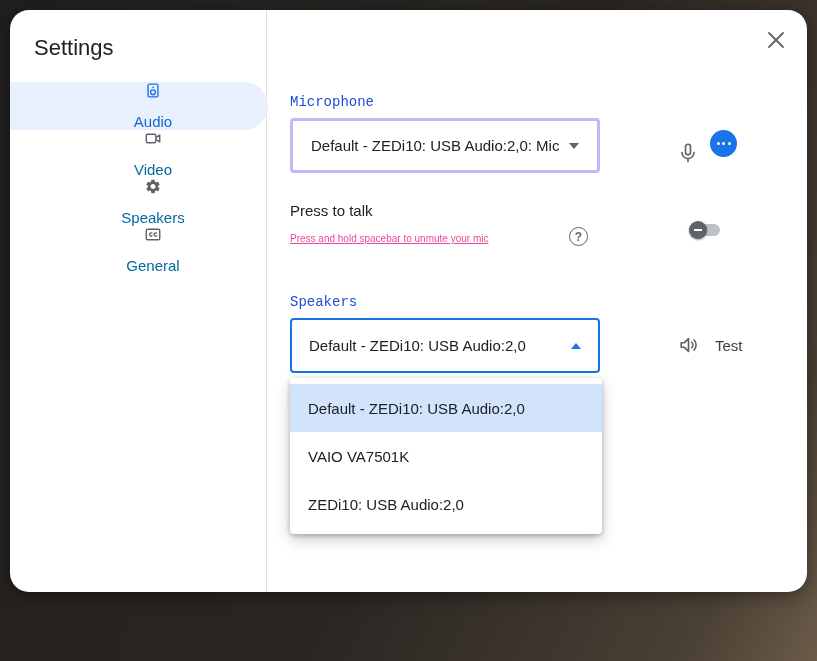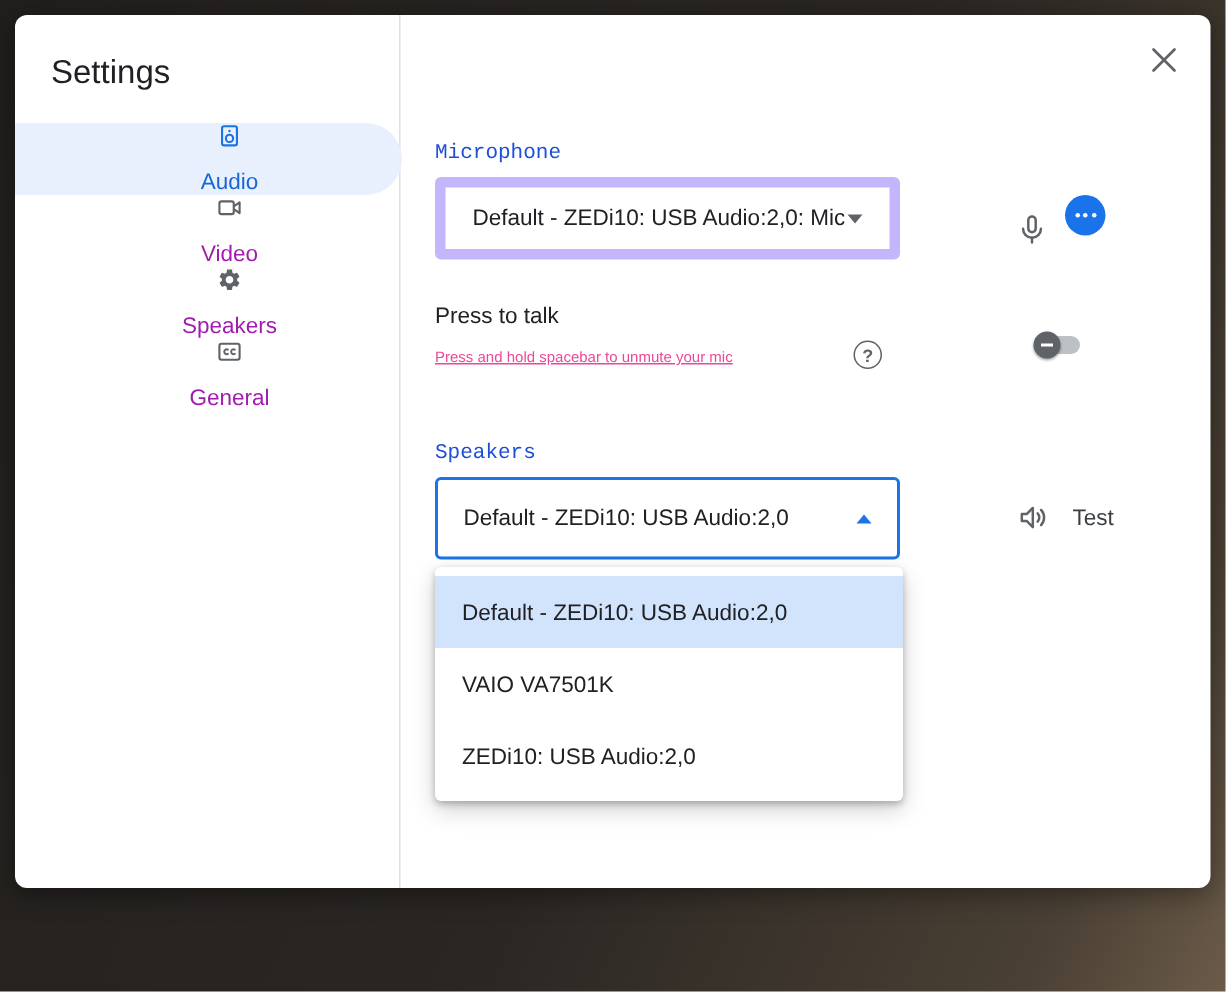--- a/index.html
+++ b/index.html
@@ -4,50 +4,50 @@
 <style>
   * { margin:0; padding:0; box-sizing:border-box; }
   html,body { width:817px; height:661px; overflow:hidden; }
   body {
     font-family:"Liberation Sans","DejaVu Sans",sans-serif;
     background:linear-gradient(115deg,#211f1d 0%,#2a2623 55%,#4a4034 88%,#6b5b49 100%);
     position:relative;
   }
   .modal {
     position:absolute; left:10px; top:10px; width:797px; height:582px;
-    background:#fff; border-radius:8px; box-shadow:0 4px 18px rgba(0,0,0,.4);padding-left:24px;
+    background:#fff; border-radius:19px; box-shadow:0 4px 18px rgba(0,0,0,.4);padding-left:24px;
   }
   .dialog-title {
     position:absolute; left:24px; top:24px;
     font-size:22px; line-height:28px; color:#202124; font-weight:500;
   }
   .close-btn {
     position:absolute; right:16px; top:15px; width:30px; height:30px;
     background:none; border:none; cursor:pointer; color:#5f6368;
     display:flex; align-items:center; justify-content:center;
   }
   .divider { position:absolute; left:256px; top:0; width:1px; height:100%; background:#e0e0e0; }
 
   .sidebar { position:absolute; left:0; top:72px; width:258px; }
   .side-item {
     height:48px; display:flex; align-items:center; padding-left:28px; gap:14px;
     border-radius:0 24px 24px 0; cursor:pointer; color:#5f6368;flex-direction:column;
   }
-  .side-item .label { font-size:15px; color:#a21caf; }
+  .side-item .label { font-size:15px; color:#0369a1; }
   .side-item.active { background:#e8f0fe; color:#1a73e8; }
   .side-item.active .label { color:#1967d2; font-weight:500; }
   .icon-20 { width:20px; height:20px; display:block; }
 
   .field-label { position:absolute; font-size:14px; color:#1d4ed8;font-family:Liberation Mono, monospace; }
   #mic-label { left:280px; top:84px; }
   #spk-label { left:280px; top:284px; }
 
   .select {
     position:absolute; width:310px; height:55px; background:#fff;
-    border:7px solid #c4b5fd; border-radius:4px;
+    border:3px solid #c4b5fd; border-radius:4px;
     display:flex; align-items:center; justify-content:space-between;
     padding:0 18px; font-size:15px; color:#202124; cursor:pointer;
   }
   #mic-select { left:280px; top:108px; }
   #spk-select { left:280px; top:308px; border:2px solid #1a73e8; padding:0 17px; }
   .value { white-space:nowrap; overflow:hidden; text-overflow:ellipsis; }
   .caret-down { width:0; height:0; border-left:5px solid transparent; border-right:5px solid transparent; border-top:6px solid #5f6368; }
   .caret-up   { width:0; height:0; border-left:5px solid transparent; border-right:5px solid transparent; border-bottom:6px solid #1a73e8; }
 
   #mic-level-icon { position:absolute; left:667px; top:132px; color:#5f6368; }

